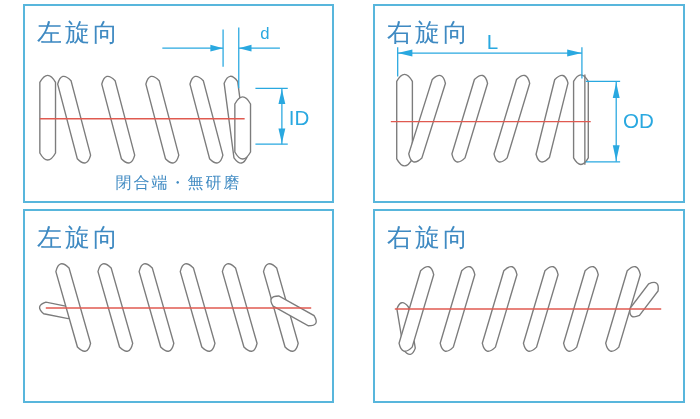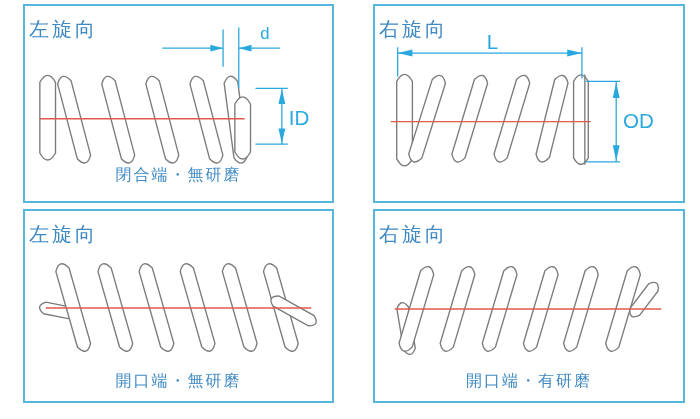--- a/index.html
+++ b/index.html
@@ -3,23 +3,23 @@
 <meta charset="utf-8">
 <style>
   html,body{margin:0;padding:0;background:#ffffff;}
   body{width:700px;height:419px;position:relative;font-family:"Liberation Sans",sans-serif;overflow:hidden;}
   .panel{position:absolute;background:#ffffff;border:2px solid #58b6dc;box-sizing:border-box;}
   .p1{left:23px;top:4px;width:311px;height:199px;}
   .p2{left:373px;top:4px;width:312px;height:199px;}
   .p3{left:23px;top:209px;width:311px;height:194px;}
   .p4{left:373px;top:209px;width:312px;height:194px;}
   .panel svg{position:absolute;left:0;top:0;width:100%;height:100%;}
-  .heading{position:absolute;left:4px;top:10px;font-size:20px;letter-spacing:3px;color:#3f8ac2;white-space:nowrap;}
+  .heading{position:absolute;left:12px;top:10px;font-size:25px;letter-spacing:3px;color:#3f8ac2;white-space:nowrap;}
   .caption{position:absolute;left:0;right:0;text-align:center;font-size:16px;letter-spacing:2px;color:#3f8ac2;white-space:nowrap;}
-  .cap-r1{bottom:15px;}
+  .cap-r1{bottom:7px;}
   .cap-r2{bottom:9px;}
   .spring path{fill:#ffffff;stroke:#7c7c7c;stroke-width:1.4;}
   .spring line{stroke:#7c7c7c;stroke-width:1.4;}
   .red{stroke:#e05a50;stroke-width:1.5;}
   .dim line{stroke:#29a8e0;stroke-width:1.3;}
   .dim path{fill:#29a8e0;stroke:none;}
   .dimtext{fill:#29a8e0;font-family:"Liberation Sans",sans-serif;font-size:17px;}
   .dimtext.big{font-size:21px;}
 </style>
 </head>
@@ -99,32 +99,30 @@
       <path d="M73.3,61.9 L95.3,138.9 Q105.5,149.1 108.7,135.1 L86.7,58.1 Q76.5,47.9 73.3,61.9 Z"></path>
       <path d="M115.3,61.9 L137.3,138.9 Q147.5,149.1 150.7,135.1 L128.7,58.1 Q118.5,47.9 115.3,61.9 Z"></path>
       <path d="M157.3,61.9 L179.3,138.9 Q189.5,149.1 192.7,135.1 L170.7,58.1 Q160.5,47.9 157.3,61.9 Z"></path>
       <path d="M200.3,61.9 L222.3,138.9 Q232.5,149.1 235.7,135.1 L213.7,58.1 Q203.5,47.9 200.3,61.9 Z"></path>
       <path d="M242.3,61.9 L264.3,138.9 Q274.5,149.1 277.7,135.1 L255.7,58.1 Q245.5,47.9 242.3,61.9 Z"></path>
       <path d="M252.1,97.2 L288.1,117.2 Q300.4,117.2 293.9,106.8 L257.9,86.8 Q245.6,86.8 252.1,97.2 Z"></path>
     </g>
     <line class="red" x1="20" y1="99" x2="291" y2="99"></line>
   </svg>
   <div class="heading">左旋向</div>
-  <div class="caption cap-r2">開口端・無研磨</div>
 </div>
 
 <div class="panel p4">
   <svg viewBox="0 0 312 194">
     <g class="spring">
       <path d="M21.1,100.0 L28.1,142.0 Q35.8,151.7 39.9,140.0 L32.9,98.0 Q25.2,88.3 21.1,100.0 Z"></path>
       <path d="M45.3,61.0 L23.3,135.0 Q26.4,149.1 36.7,139.0 L58.7,65.0 Q55.6,50.9 45.3,61.0 Z"></path>
       <path d="M87.3,61.0 L65.3,135.0 Q68.4,149.1 78.7,139.0 L100.7,65.0 Q97.6,50.9 87.3,61.0 Z"></path>
       <path d="M130.3,61.0 L108.3,135.0 Q111.4,149.1 121.7,139.0 L143.7,65.0 Q140.6,50.9 130.3,61.0 Z"></path>
       <path d="M172.3,61.0 L150.3,135.0 Q153.4,149.1 163.7,139.0 L185.7,65.0 Q182.6,50.9 172.3,61.0 Z"></path>
       <path d="M213.3,61.0 L191.3,135.0 Q194.4,149.1 204.7,139.0 L226.7,65.0 Q223.6,50.9 213.3,61.0 Z"></path>
       <path d="M256.3,61.0 L234.3,135.0 Q237.4,149.1 247.7,139.0 L269.7,65.0 Q266.6,50.9 256.3,61.0 Z"></path>
       <path d="M268.8,106.6 L287.8,81.6 Q289.5,69.4 278.2,74.4 L259.2,99.4 Q257.5,111.6 268.8,106.6 Z"></path>
     </g>
     <line class="red" x1="19" y1="100" x2="291" y2="100"></line>
   </svg>
   <div class="heading">右旋向</div>
-  <div class="caption cap-r2">開口端・有研磨</div>
 </div>
 
 </body></html>

